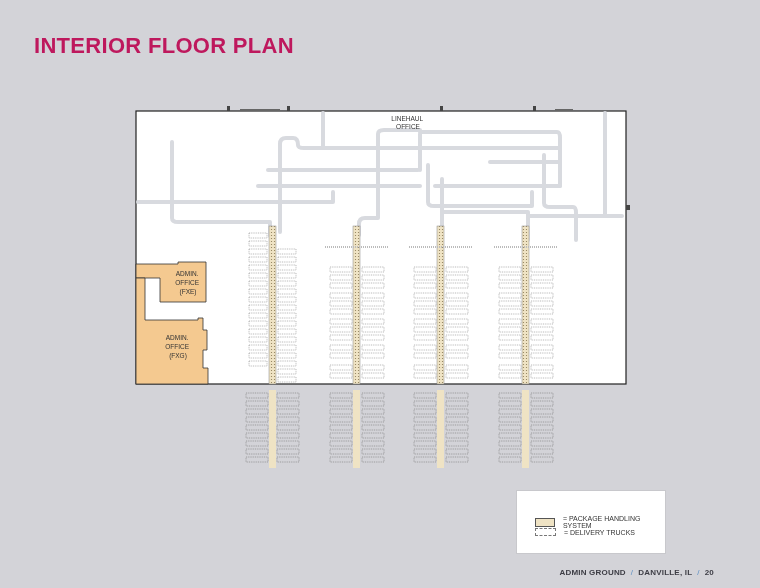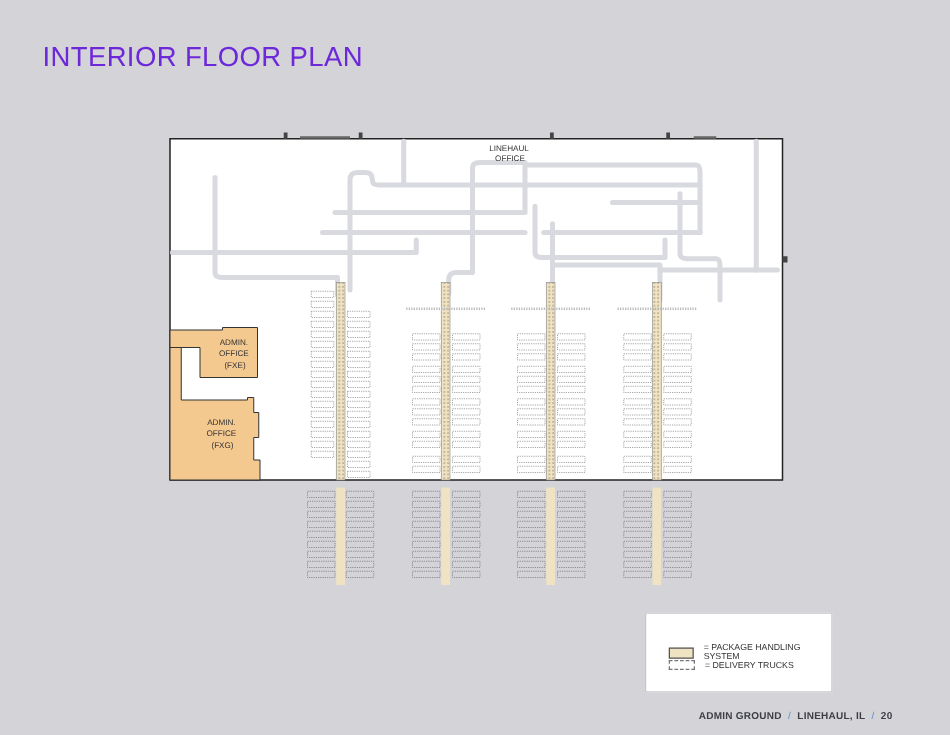--- a/index.html
+++ b/index.html
@@ -1,17 +1,17 @@
 <!DOCTYPE html>
 <html><head>
 <meta charset="utf-8">
 <style>
   html, body { margin:0; padding:0; }
   body { width:760px; height:588px; background:#d3d3d8; position:relative; overflow:hidden; font-family:"Liberation Sans", sans-serif; }
-  .title { position:absolute; left:34px; top:33px; font-size:22px; color:#6d28d9; letter-spacing:0.3px; font-weight:normal; }
+  .title { position:absolute; left:34px; top:33px; font-size:22px; color:#be185d; letter-spacing:0.3px; font-weight:bold; }
   .plan { position:absolute; left:0; top:0; }
   .legend { position:absolute; left:516px; top:490px; width:148px; height:62px; background:#fff; border:1px solid #c8c8cc; }
   .legend-row { position:absolute; left:18px; display:flex; align-items:center; gap:8px; font-size:7px; color:#333; }
   .legend-row.r1 { top:24px; } .legend-row.r2 { top:37px; }
   .sw-phs { width:19px; height:7px; background:#efe3c4; border:1px solid #555; }
   .sw-truck { width:19px; height:6px; border:1px dashed #777; background:#fff; }
   .footer { position:absolute; right:46px; top:568px; font-size:8px; font-weight:bold; color:#3d3d45; letter-spacing:0.2px; }
   .footer .sep { color:#5b8fc4; margin:0 5px; font-weight:normal; }
   .lbl { font-family:"Liberation Sans", sans-serif; font-size:6.5px; fill:#333; }
 </style>
@@ -311,14 +311,14 @@
     <span class="sw-phs"></span>
     <span>= PACKAGE HANDLING SYSTEM</span>
   </div>
   <div class="legend-row r2">
     <span class="sw-truck"></span>
     <span>= DELIVERY TRUCKS</span>
   </div>
 </div>
 
 <div class="footer">
-  <span>ADMIN GROUND</span><span class="sep">/</span><span>LINEHAUL, IL</span><span class="sep">/</span><span>20</span>
+  <span>ADMIN GROUND</span><span class="sep">/</span><span>DANVILLE, IL</span><span class="sep">/</span><span>20</span>
 </div>
 
 </body></html>

